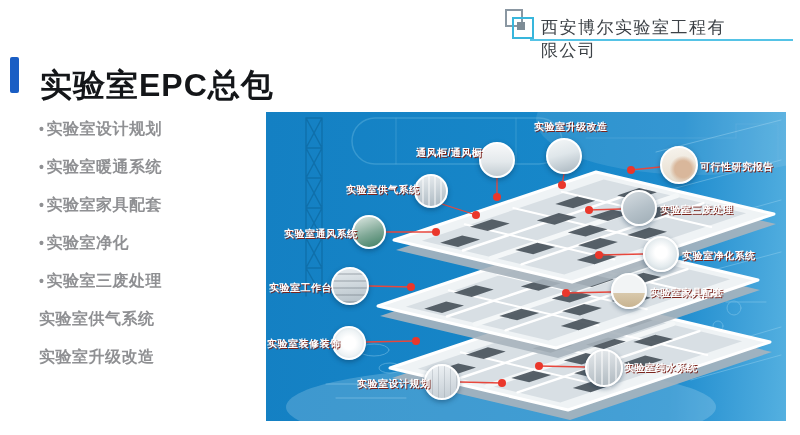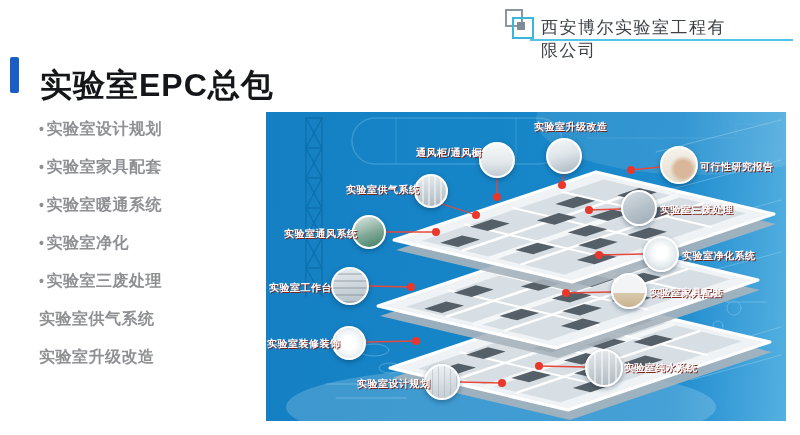--- a/index.html
+++ b/index.html
@@ -56,22 +56,22 @@
     <span class="sq3"></span>
   </div>
   <div class="company">西安博尔实验室工程有限公司</div>
   <div class="hline"></div>
 
   <div class="tbar"></div>
   <h1 class="ptitle" style="margin:12px;">实验室EPC总包</h1>
 
   <ul class="services">
     <li><span class="blt">•</span><span>实验室设计规划</span></li>
+    <li><span class="blt">•</span><span>实验室暖通系统</span></li>
     <li><span class="blt">•</span><span>实验室家具配套</span></li>
-    <li><span class="blt">•</span><span>实验室暖通系统</span></li>
     <li><span class="blt">•</span><span>实验室净化</span></li>
     <li><span class="blt">•</span><span>实验室三废处理</span></li>
     <li><span>实验室供气系统</span></li>
     <li><span>实验室升级改造</span></li>
   </ul>
 
   <div class="panel">
     <svg width="520" height="309" viewBox="0 0 520 309">
 
       <g fill="none" stroke-linecap="round">

